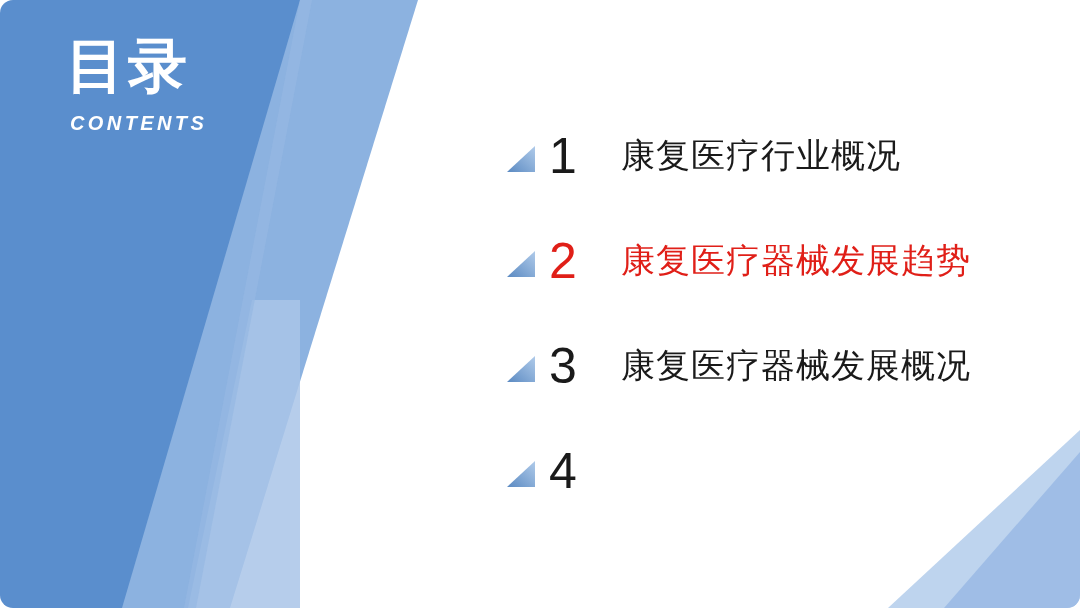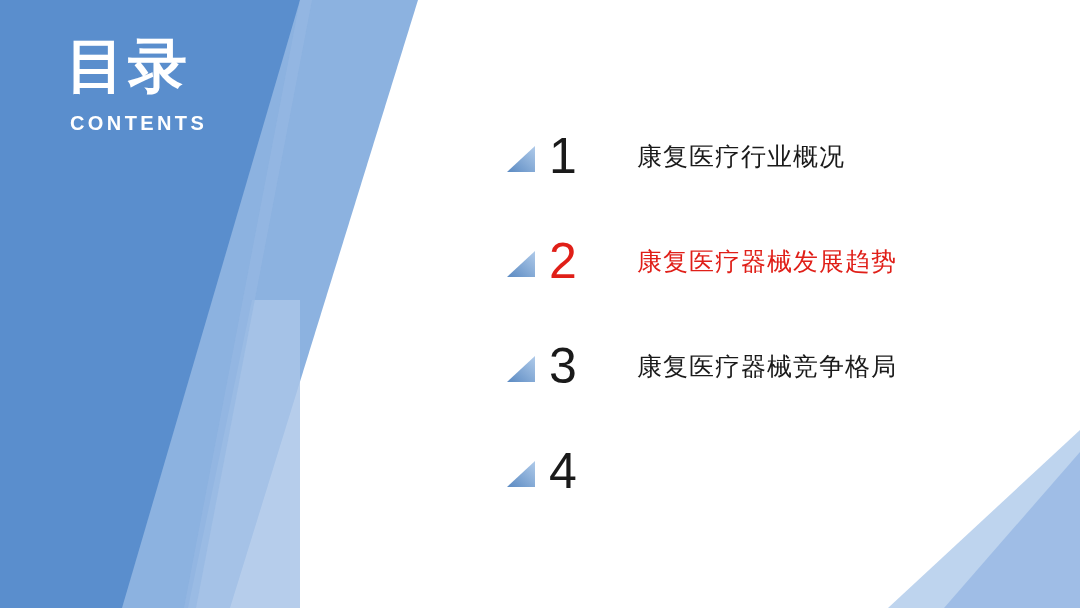--- a/index.html
+++ b/index.html
@@ -9,20 +9,21 @@
   }
   body {
     font-family: "Liberation Sans", "DejaVu Sans", sans-serif;
   }
   .slide {
     position: relative;
     width: 1080px;
     height: 608px;
     overflow: hidden;
     background: #ffffff;
+    border-radius: 13px;
   }
 
   
   .bg-layer {
     position: absolute;
     inset: 0;
     width: 100%;
     height: 100%;
   }
 
@@ -44,20 +45,21 @@
     white-space: nowrap;
   }
   .title-en {
     font-family: "Liberation Sans", "DejaVu Sans", sans-serif;
     font-size: 20px;
     font-weight: 700;
     color: #ffffff;
     letter-spacing: 3.4px;
     margin: 14px 0 0 4px;
     white-space: nowrap;
+    font-style: italic;
   }
 
   
   .toc {
     position: absolute;
     left: 505px;
     top: 126px;
     z-index: 5;
   }
   .toc-item {
@@ -83,25 +85,25 @@
     line-height: 1;
     width: 50px;
     flex: 0 0 50px;
     text-align: left;
     color: #1a1a1a;
   }
   .toc-num.accent { color: #e01f18; }
 
   .toc-label {
     font-family: "Liberation Sans", "DejaVu Sans", sans-serif;
-    font-size: 25px;
+    font-size: 34px;
     font-weight: 500;
     letter-spacing: 1px;
     color: #1a1a1a;
-    margin-left: 38px;
+    margin-left: 22px;
     white-space: nowrap;
   }
   .toc-label.accent { color: #e01f18; }
 </style>
 </head>
 <body>
 
 <div class="slide">
 
   <svg class="bg-layer" viewBox="0 0 1080 608" preserveAspectRatio="none" xmlns="http://www.w3.org/2000/svg">
@@ -158,21 +160,21 @@
       <svg class="toc-marker" viewBox="0 0 32 30" xmlns="http://www.w3.org/2000/svg">
         <defs>
           <linearGradient id="mg3" x1="0" y1="1" x2="1" y2="0">
             <stop offset="0%" stop-color="#5b8ac2"></stop>
             <stop offset="100%" stop-color="#b0cbea"></stop>
           </linearGradient>
         </defs>
         <polygon points="2,28 30,28 30,2" fill="url(#mg3)"></polygon>
       </svg>
       <div class="toc-num">3</div>
-      <div class="toc-label">康复医疗器械竞争格局</div>
+      <div class="toc-label">康复医疗器械发展概况</div>
     </div>
 
     <div class="toc-item">
       <svg class="toc-marker" viewBox="0 0 32 30" xmlns="http://www.w3.org/2000/svg">
         <defs>
           <linearGradient id="mg4" x1="0" y1="1" x2="1" y2="0">
             <stop offset="0%" stop-color="#5b8ac2"></stop>
             <stop offset="100%" stop-color="#b0cbea"></stop>
           </linearGradient>
         </defs>

